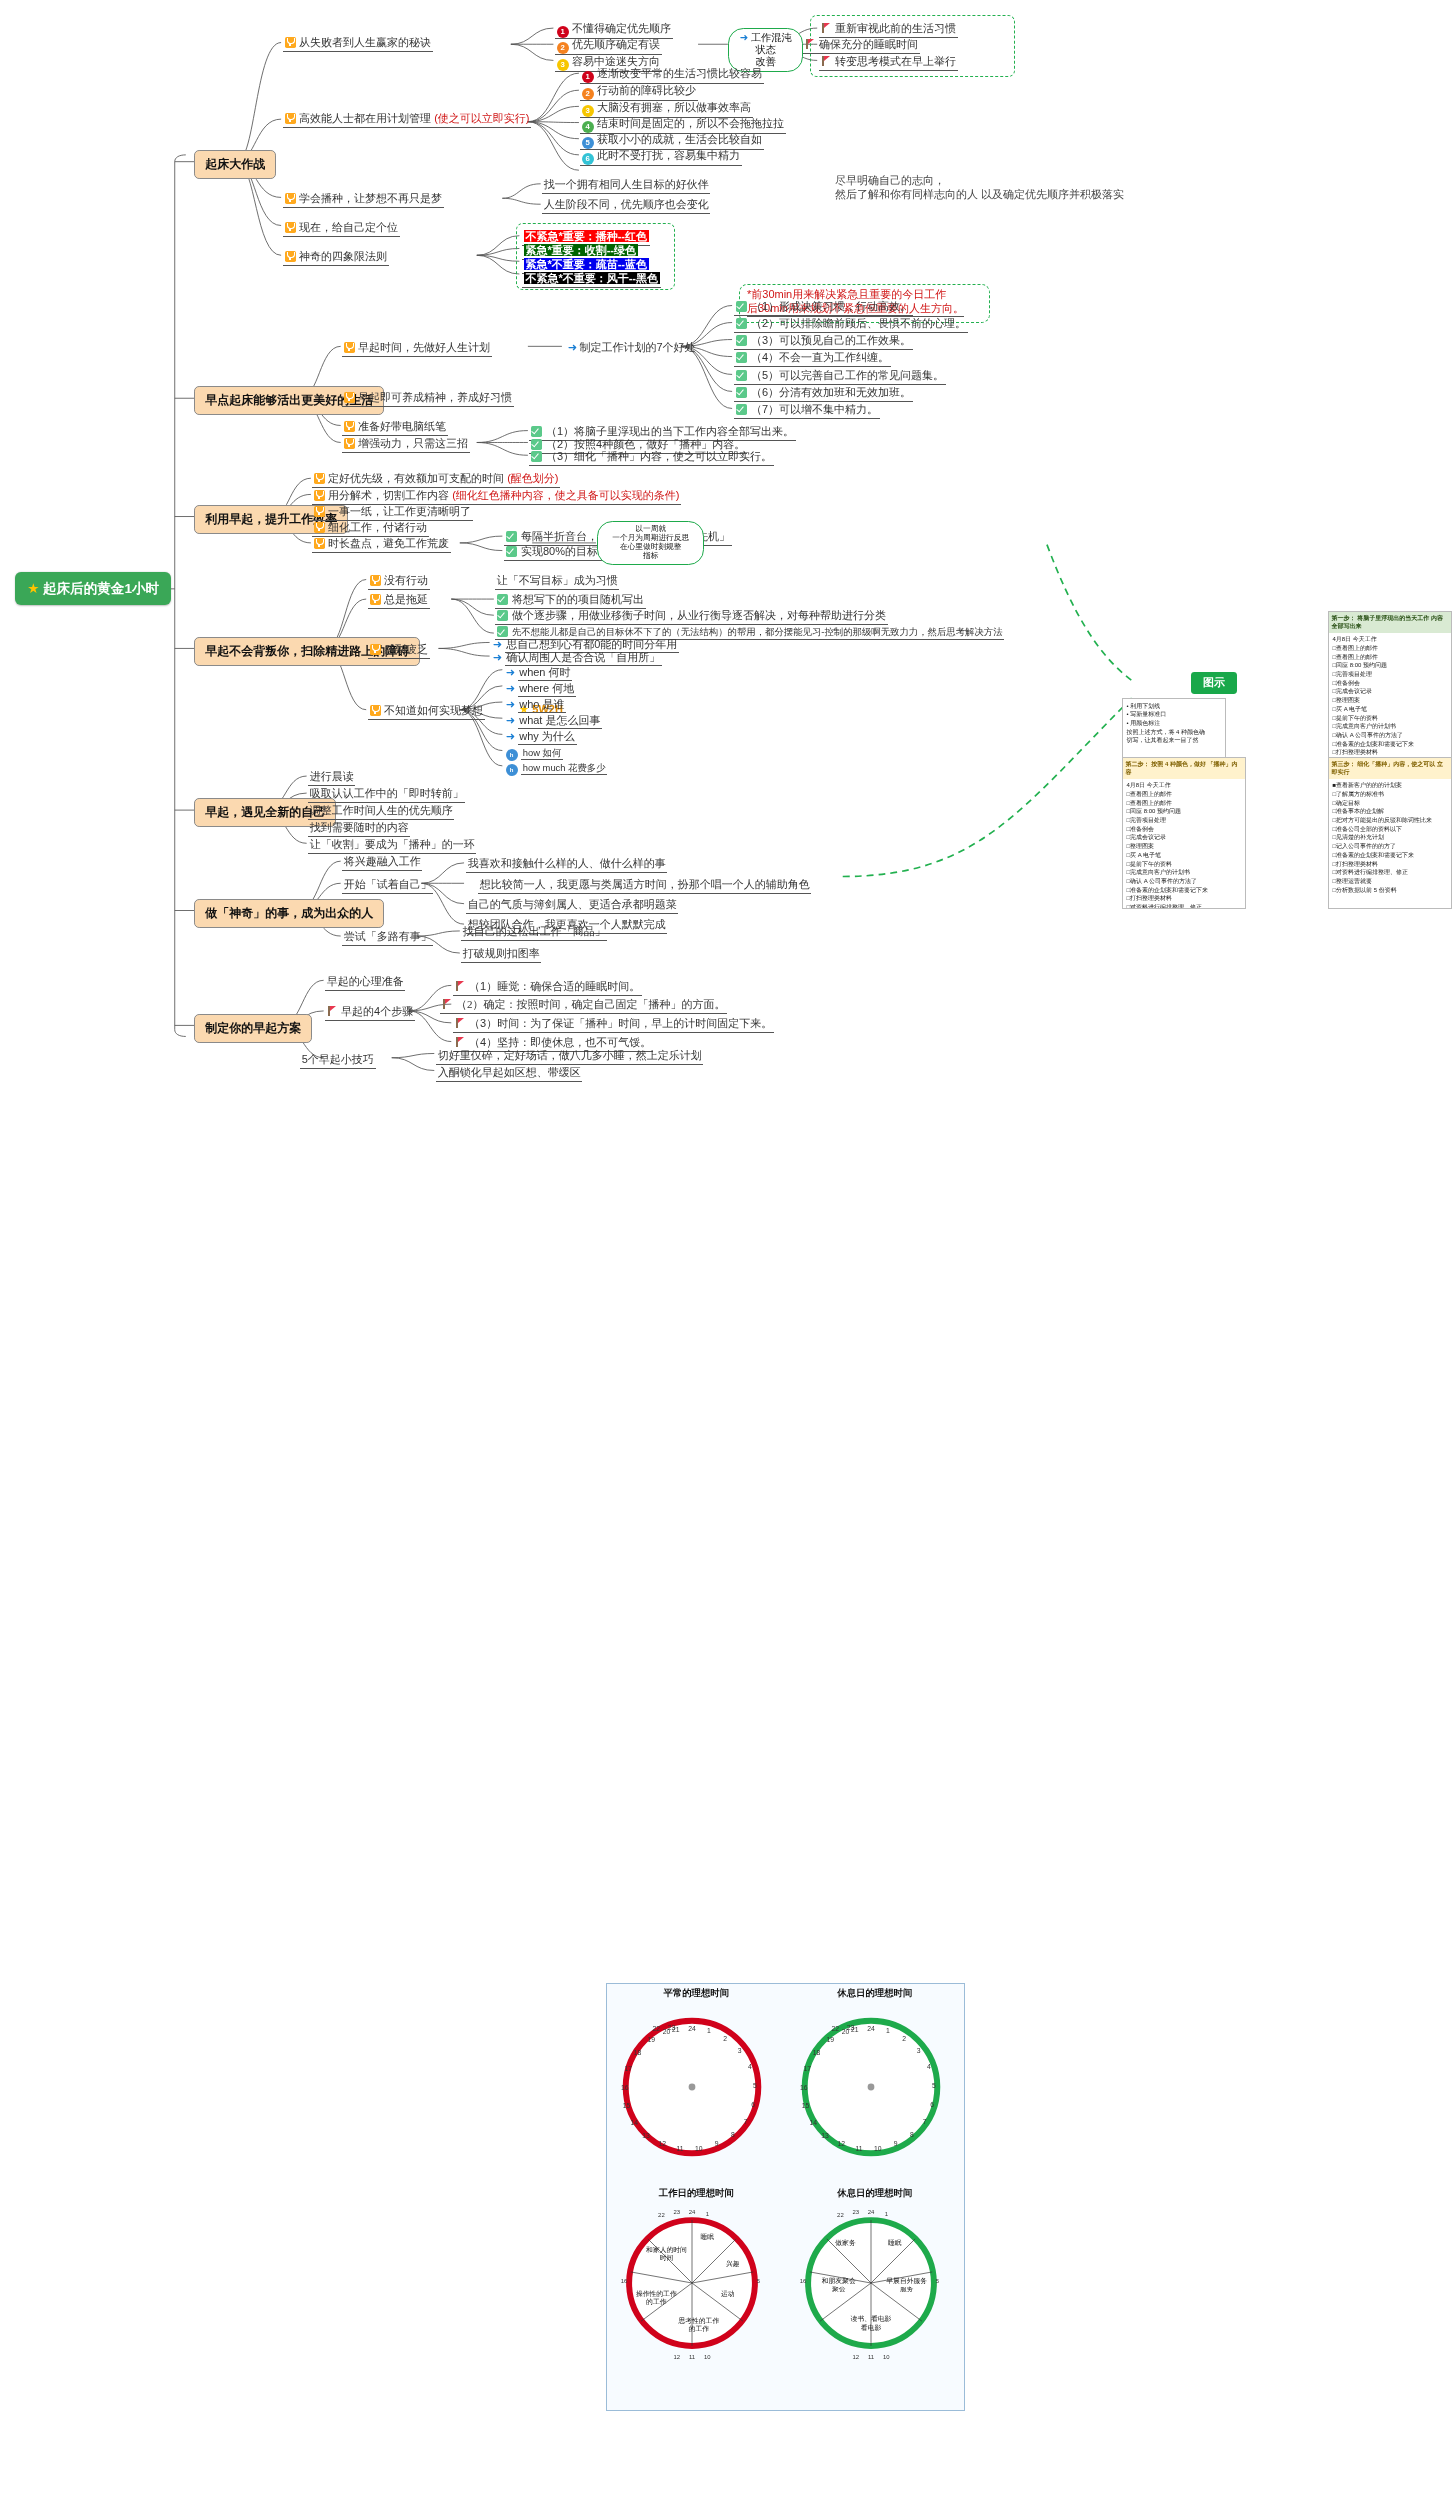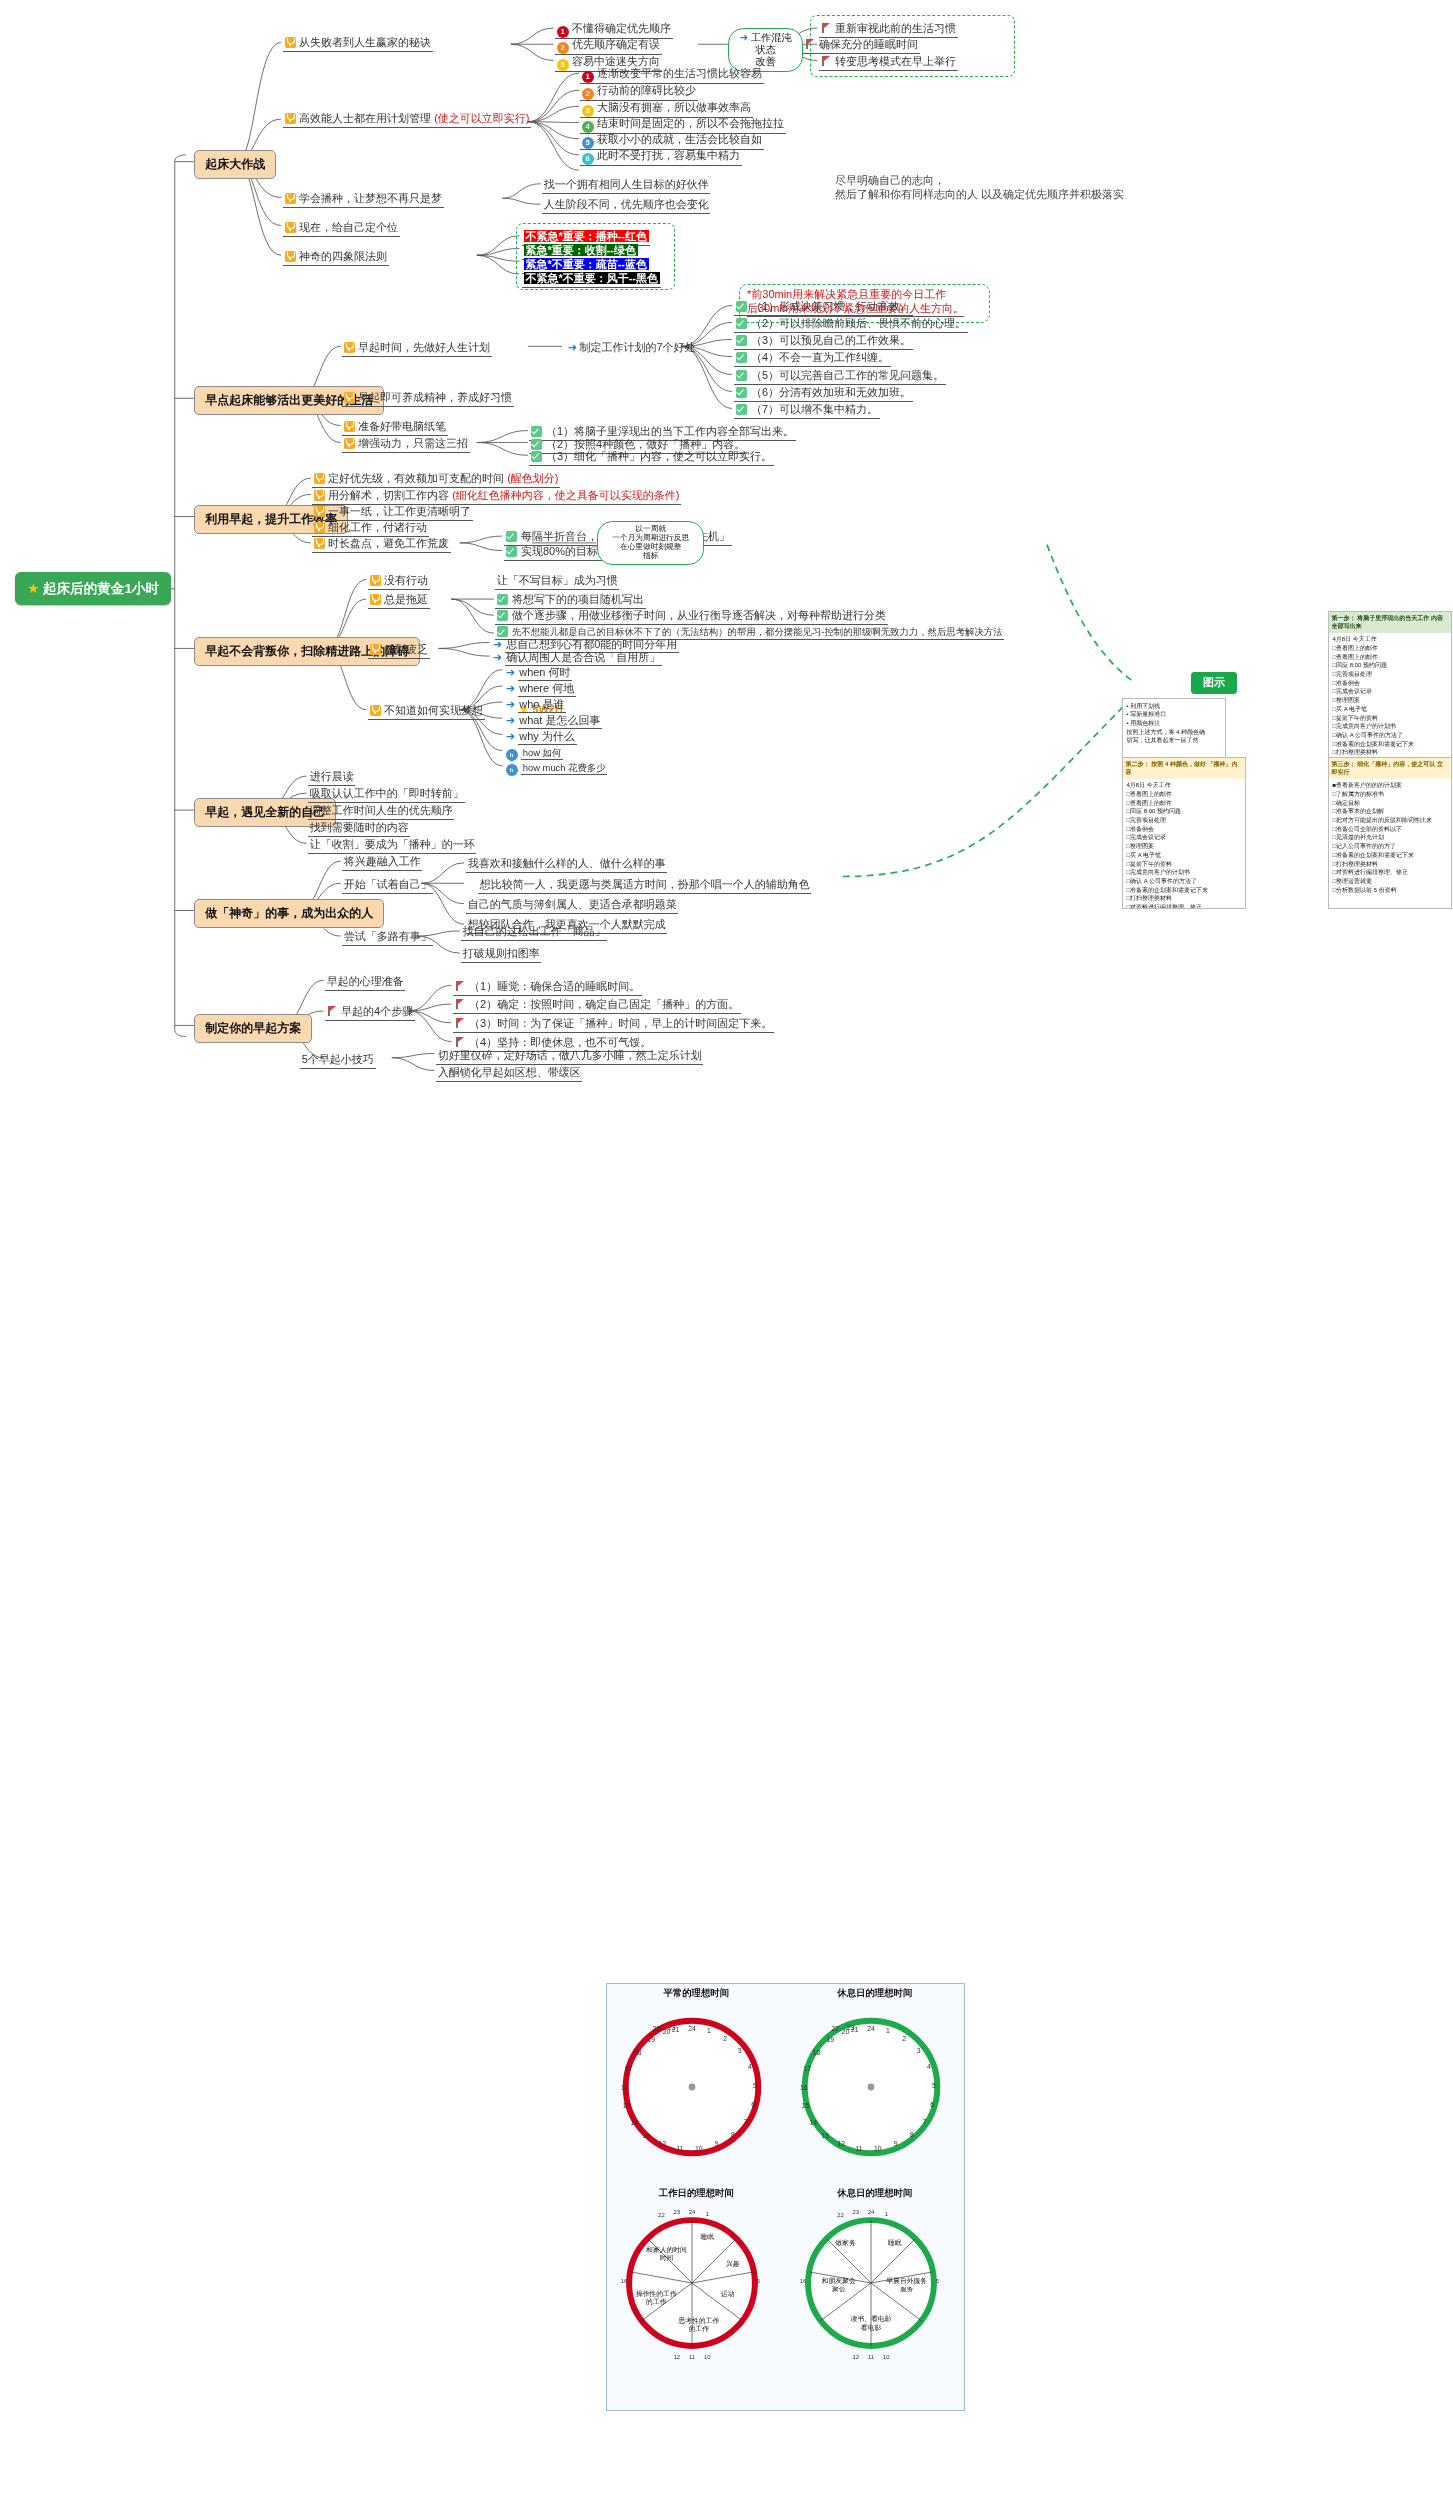--- a/index.html
+++ b/index.html
@@ -314,21 +314,21 @@
   <div class="node" style="left:466px;top:877px;margin-left:12px;"><span class="nd-text">想比较简一人，我更愿与类属适方时间，扮那个唱一个人的辅助角色</span></div>
   <div class="node" style="left:466px;top:897px;"><span class="nd-text">自己的气质与簿剑属人、更适合承都明题菜</span></div>
   <div class="node" style="left:466px;top:917px;"><span class="nd-text">想较团队合作，我更喜欢一个人默默完成</span></div>
   <div class="node" style="left:342px;top:929px;"><span class="nd-text">尝试「多路有事」</span></div>
   <div class="node" style="left:461px;top:924px;"><span class="nd-text">找自己的这松出工作「商品」</span></div>
   <div class="node" style="left:461px;top:946px;"><span class="nd-text">打破规则扣图率</span></div>
 
   <div class="node" style="left:325px;top:974px;text-align:right;"><span class="nd-text">早起的心理准备</span></div>
   <div class="node" style="left:325px;top:1004px;"><span class="nd-text"><span class="ico flag"></span><span>早起的4个步骤</span></span></div>
   <div class="node" style="left:453px;top:979px;"><span class="nd-text"><span class="ico flag"></span><span>（1）睡觉：确保合适的睡眠时间。</span></span></div>
-  <div class="node" style="left:453px;top:997px;"><span class="nd-text"><span class="ico flag"></span><span>（2）确定：按照时间，确定自己固定「播种」的方面。</span></span></div>
+  <div class="node" style="left:440px;top:997px;font-family:Liberation Serif, serif;"><span class="nd-text"><span class="ico flag"></span><span>（2）确定：按照时间，确定自己固定「播种」的方面。</span></span></div>
   <div class="node" style="left:453px;top:1016px;"><span class="nd-text"><span class="ico flag"></span><span>（3）时间：为了保证「播种」时间，早上的计时间固定下来。</span></span></div>
   <div class="node" style="left:453px;top:1035px;"><span class="nd-text"><span class="ico flag"></span><span>（4）坚持：即使休息，也不可气馁。</span></span></div>
   <div class="node" style="left:300px;top:1052px;"><span class="nd-text">5个早起小技巧</span></div>
   <div class="node" style="left:436px;top:1048px;"><span class="nd-text">切好里仅碎，定好场话，做八几多小睡，然上定乐计划</span></div>
   <div class="node" style="left:436px;top:1065px;"><span class="nd-text">入酮锁化早起如区想、带缓区</span></div>
 
   <div class="box-greenfill" style="left:1191px;top:672px;">
     <span>图示</span>
   </div>
   <div class="panel" style="left:1122px;top:698px;width:95px;height:60px;">

